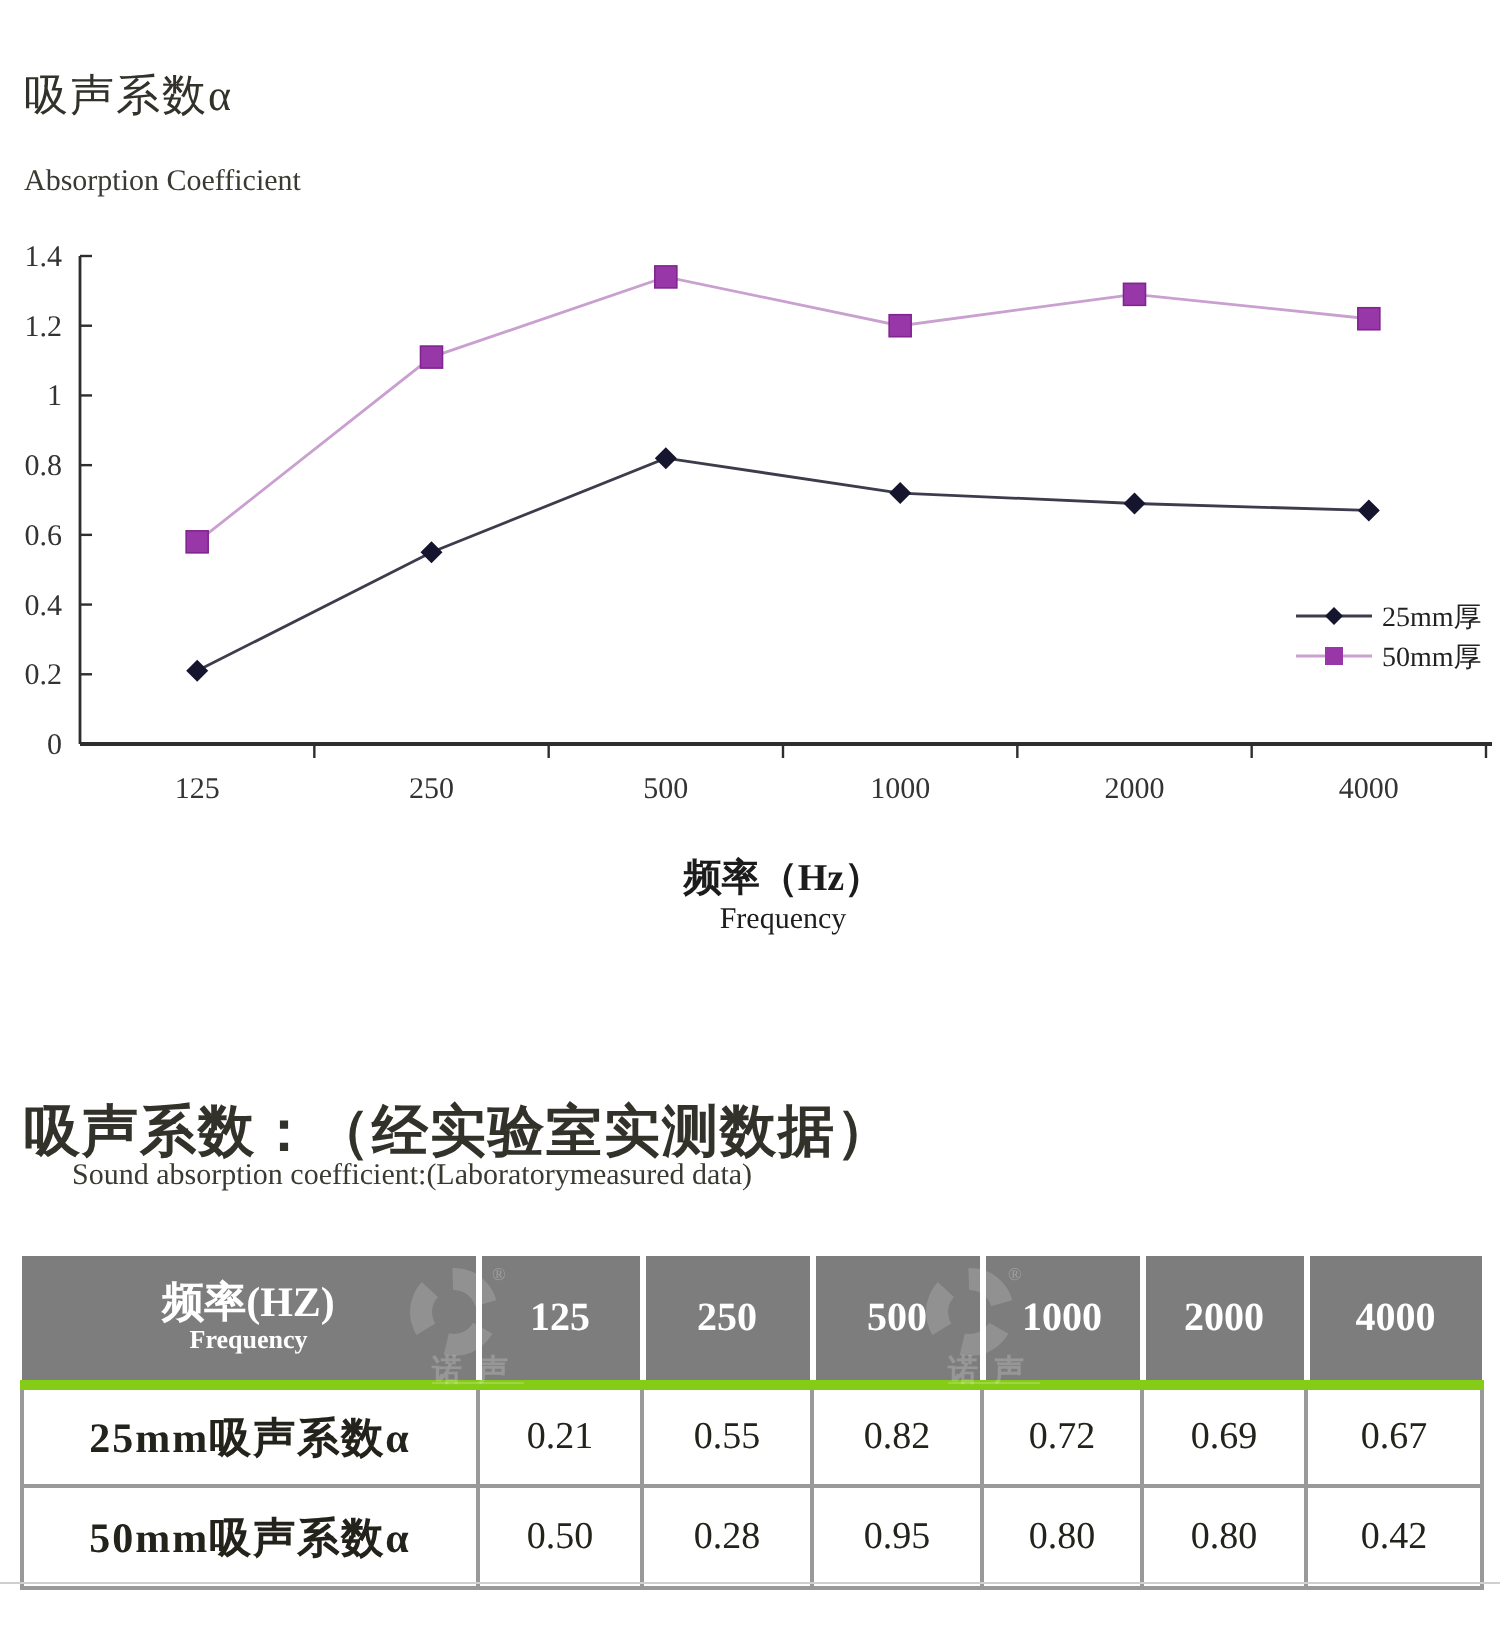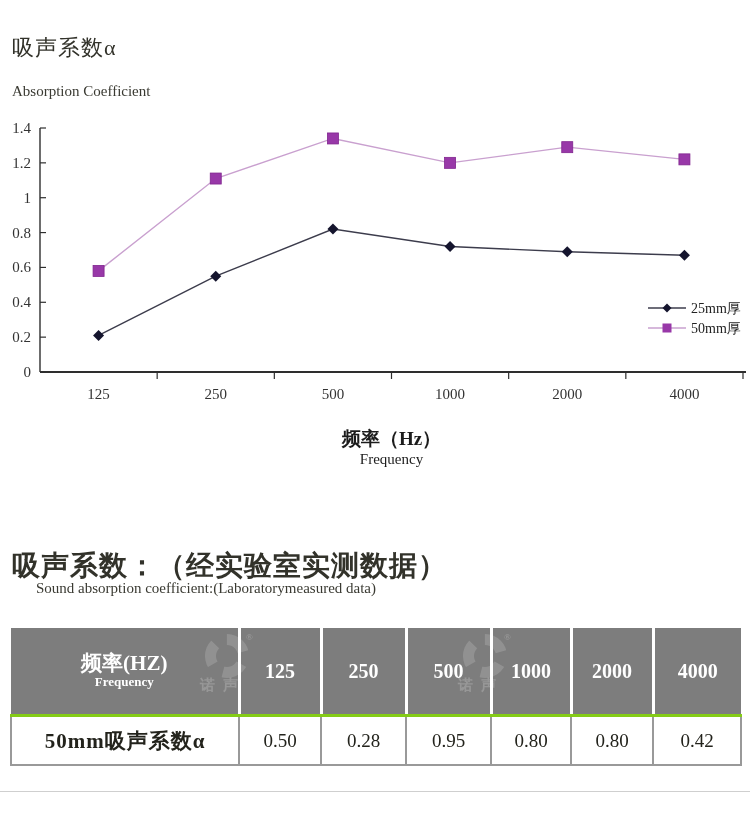--- a/index.html
+++ b/index.html
@@ -9,21 +9,21 @@
   }
   .title-cn{position:absolute;left:12px;top:33px;font-size:22px;font-weight:400;color:#32322a;letter-spacing:1px;}
   .title-en{position:absolute;left:12px;top:63px;font-size:15px;color:#3a3a32;margin-top:20px;}
   #chart-svg{position:absolute;left:0;top:105px;width:750px;height:375px;}
   .sec2-cn{position:absolute;left:12px;top:547px;font-size:28px;font-weight:700;color:#32322a;letter-spacing:1px;}
   .sec2-en{position:absolute;left:12px;top:580px;font-size:15px;color:#3a3a32;margin-left:24px;}
   .table-wrap{position:absolute;left:10px;top:628px;width:730px;}
   table{border-collapse:collapse;table-layout:fixed;width:730px;}
   thead td{
     background:#7d7d7d;color:#ffffff;text-align:center;vertical-align:middle;
-    height:62px;border-bottom:3px solid #84cc16;padding:12px;
+    height:62px;border-bottom:5px solid #84cc16;padding:0;
   }
   thead td + td{border-left:3px solid #ffffff;}
   thead .h-cn{font-size:21px;font-weight:700;line-height:1.1;}
   thead .h-en{font-size:13px;font-weight:700;line-height:1.1;}
   thead .h-num{font-size:20px;font-weight:700;}
   tbody td{
     border:2px solid #999999;text-align:center;vertical-align:middle;
     background:#ffffff;padding:0;
   }
   tbody tr:nth-child(1) td{height:47px;}
@@ -32,22 +32,22 @@
   .r-val{font-size:19px;color:#23231c;}
   .wm{position:absolute;top:4px;width:70px;height:58px;pointer-events:none;z-index:3;}
   .wm-1{left:182px;}
   .wm-2{left:440px;}
   .wm-ring{
     position:absolute;left:13px;top:2px;width:22px;height:22px;border-radius:50%;
     border:11px dashed rgba(255,255,255,0.16);
   }
   .wm-reg{position:absolute;left:54px;top:0;font-size:9px;color:rgba(255,255,255,0.25);}
   .wm-text{
-    position:absolute;left:0;top:44px;width:70px;text-align:left;
-    font-size:15px;font-weight:700;color:rgba(255,255,255,0.20);letter-spacing:8px;text-indent:8px;
+    position:absolute;left:0;top:44px;width:70px;text-align:right;
+    font-size:15px;font-weight:700;color:rgba(255,255,255,0.20);letter-spacing:8px;text-indent:8px;text-decoration:underline;
   }
   .bottom-rule{position:absolute;left:0;top:791px;width:750px;height:1px;background:#cfcfcf;}
 </style>
 </head>
 <body>
 
 <div class="title-cn">吸声系数α</div>
 <div class="title-en">Absorption Coefficient</div>
 
 <svg id="chart-svg" viewBox="0 0 750 375">
@@ -138,20 +138,29 @@
         <td class="h-num" style="background: rgb(125, 125, 125);">125</td>
         <td class="h-num" style="background: rgb(125, 125, 125);">250</td>
         <td class="h-num" style="background: rgb(125, 125, 125);">500</td>
         <td class="h-num" style="background: rgb(125, 125, 125);">1000</td>
         <td class="h-num" style="background: rgb(125, 125, 125);">2000</td>
         <td class="h-num" style="background: rgb(125, 125, 125);">4000</td>
       </tr>
     </thead>
     <tbody>
       <tr>
+        <td class="r-label">25mm吸声系数α</td>
+        <td class="r-val">0.21</td>
+        <td class="r-val">0.55</td>
+        <td class="r-val">0.82</td>
+        <td class="r-val">0.72</td>
+        <td class="r-val">0.69</td>
+        <td class="r-val">0.67</td>
+      </tr>
+      <tr>
         <td class="r-label">50mm吸声系数α</td>
         <td class="r-val">0.50</td>
         <td class="r-val">0.28</td>
         <td class="r-val">0.95</td>
         <td class="r-val">0.80</td>
         <td class="r-val">0.80</td>
         <td class="r-val">0.42</td>
       </tr>
     </tbody>
   </table>

